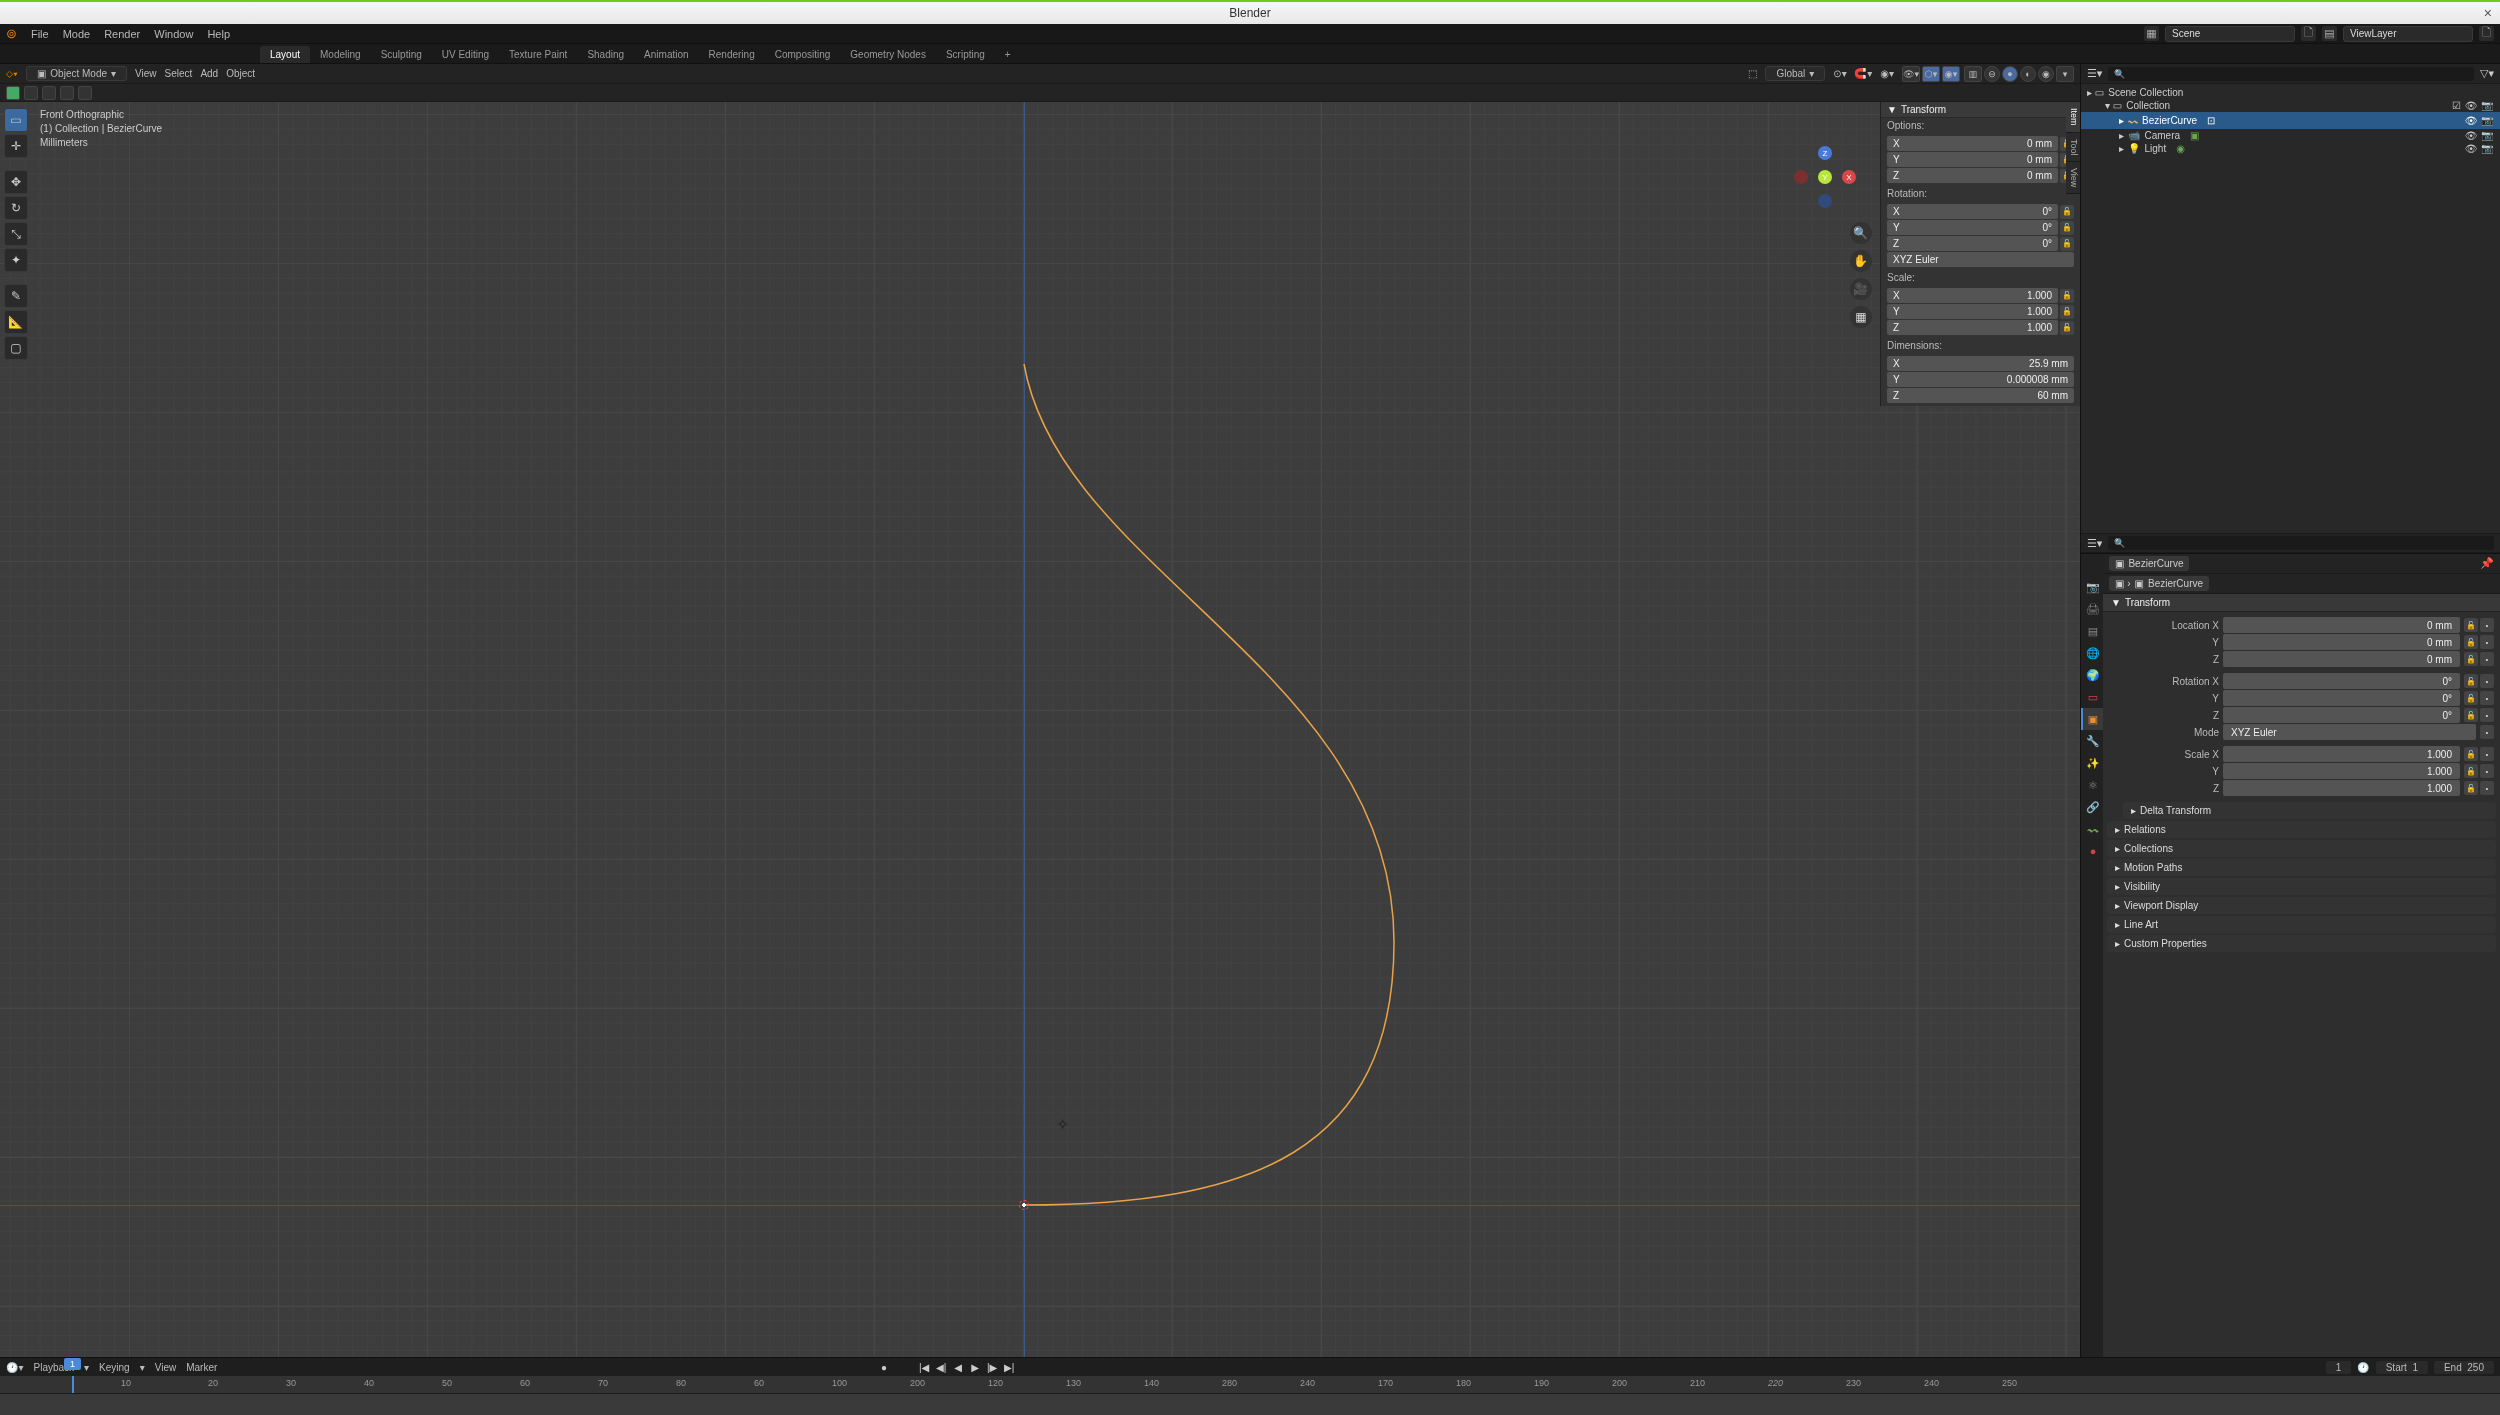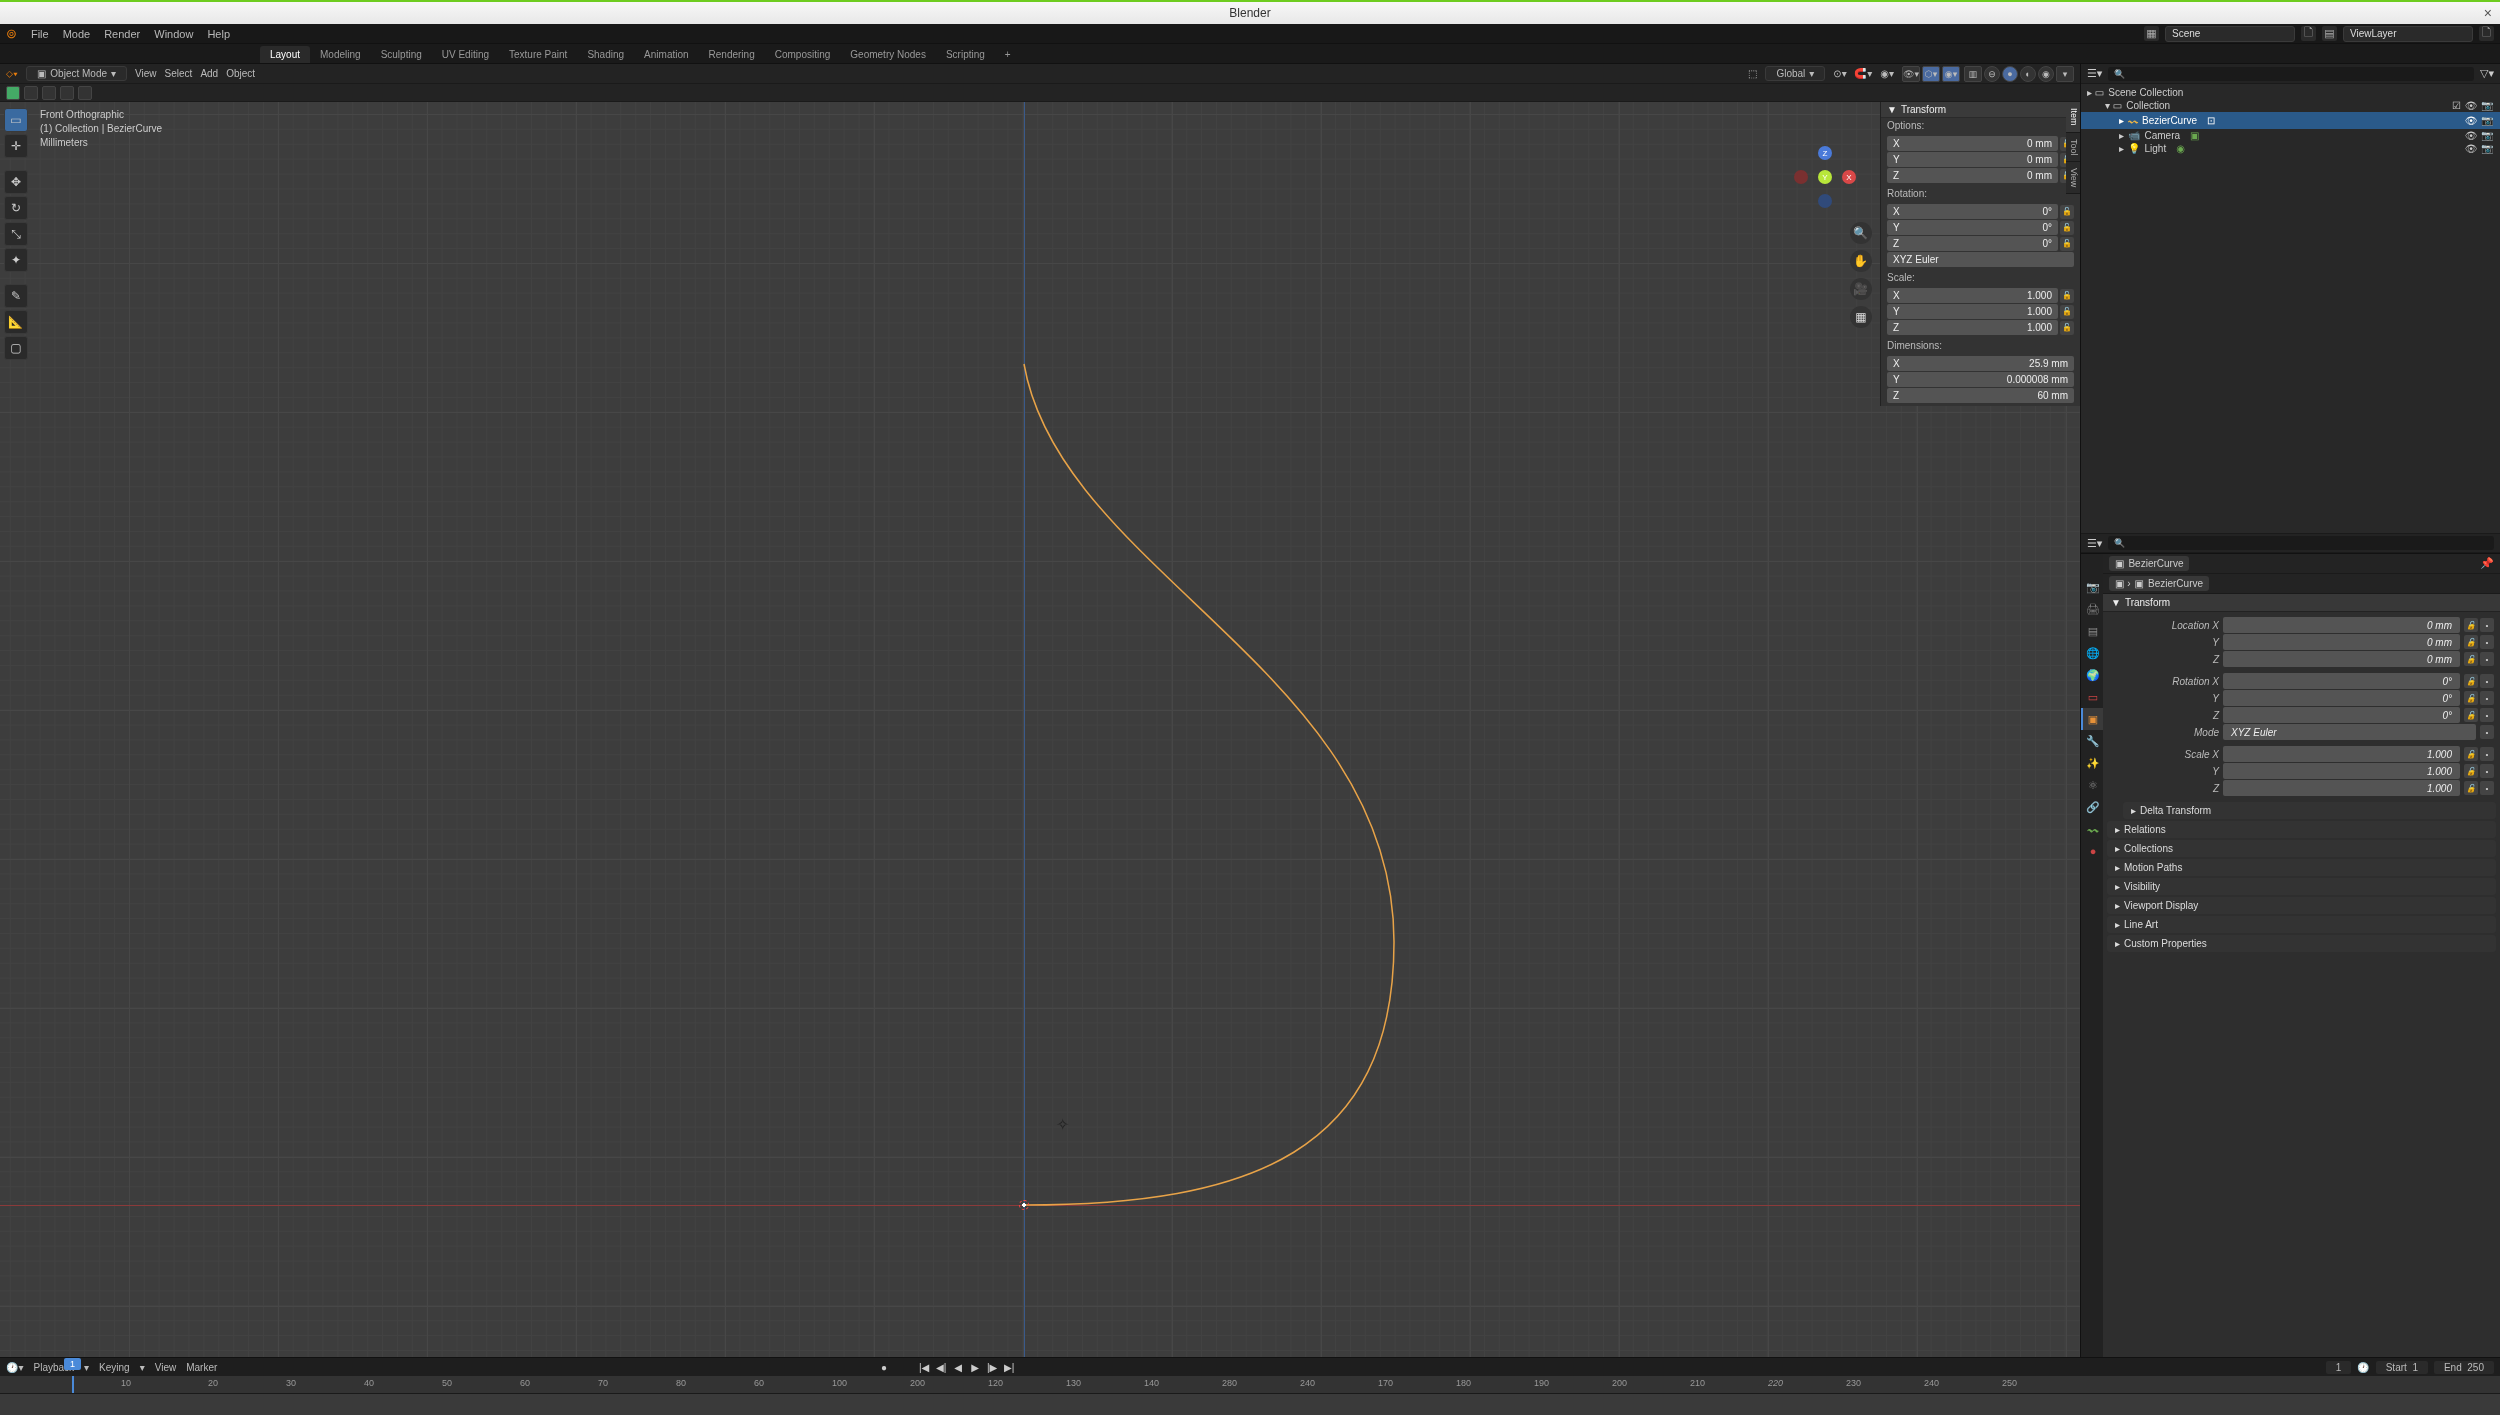--- a/index.html
+++ b/index.html
@@ -73,21 +73,21 @@
 .props-tabs .pt { width: 22px; height: 22px; display: flex; align-items: center; justify-content: center; color: #888; font-size: 11px; border-left: 2px solid transparent; }
 .props-tabs .pt.active { background: #3a3a3a; border-left-color: #4a8ad9; color: #fff; }
 .props-tabs .pt.orange { color: #e69138; }
 .props-tabs .pt.green { color: #6aa84f; }
 .props-tabs .pt.red { color: #cc4444; }
 .props-body { flex: 1; display: flex; flex-direction: column; }
 .props-hdr { height: 20px; background: #232323; display: flex; align-items: center; padding: 0 6px; gap: 6px; border-bottom: 1px solid #1a1a1a; }
 .props-crumb { background: #383838; padding: 2px 6px; border-radius: 3px; display: flex; align-items: center; gap: 4px; font-size: 10px; }
 .props-panel-hdr { background: #383838; padding: 3px 8px; border-bottom: 1px solid #222; display: flex; align-items: center; gap: 4px; color: #eee; font-size: 10px; }
 .props-content { padding: 4px 6px; }
-.pp-row { display: flex; align-items: center; margin: 1px 0; gap: 4px; font-style: italic; }
+.pp-row { display: flex; align-items: center; margin: 1px 0; gap: 4px; }
 .pp-label { width: 110px; text-align: right; color: #bbb; font-size: 10px; }
 .pp-field { flex: 1; background: #545454; border-radius: 2px; padding: 1px 8px; display: flex; justify-content: flex-end; color: #eee; height: 16px; align-items: center; font-size: 10px; }
 .pp-after { display: flex; gap: 2px; }
 .pp-after .b { width: 14px; height: 14px; background: #444; border-radius: 2px; display: flex; align-items: center; justify-content: center; font-size: 8px; }
 .collapsible { background: #333; margin: 1px 4px; border-radius: 3px; padding: 3px 8px; display: flex; align-items: center; gap: 4px; font-size: 10px; color: #ddd; }
 .timeline { height: 106px; background: #232323; display: flex; flex-direction: column; border-top: 1px solid #111; }
 .tl-hdr { height: 18px; background: #1e1e1e; display: flex; align-items: center; padding: 0 6px; gap: 10px; font-size: 10px; color: #bbb; }
 .tl-hdr .right { margin-left: auto; display: flex; align-items: center; gap: 6px; }
 .tl-field { background: #2a2a2a; border-radius: 2px; padding: 1px 10px; font-size: 10px; }
 .tl-ruler { height: 18px; background: #333; position: relative; border-bottom: 1px solid #1a1a1a; }

